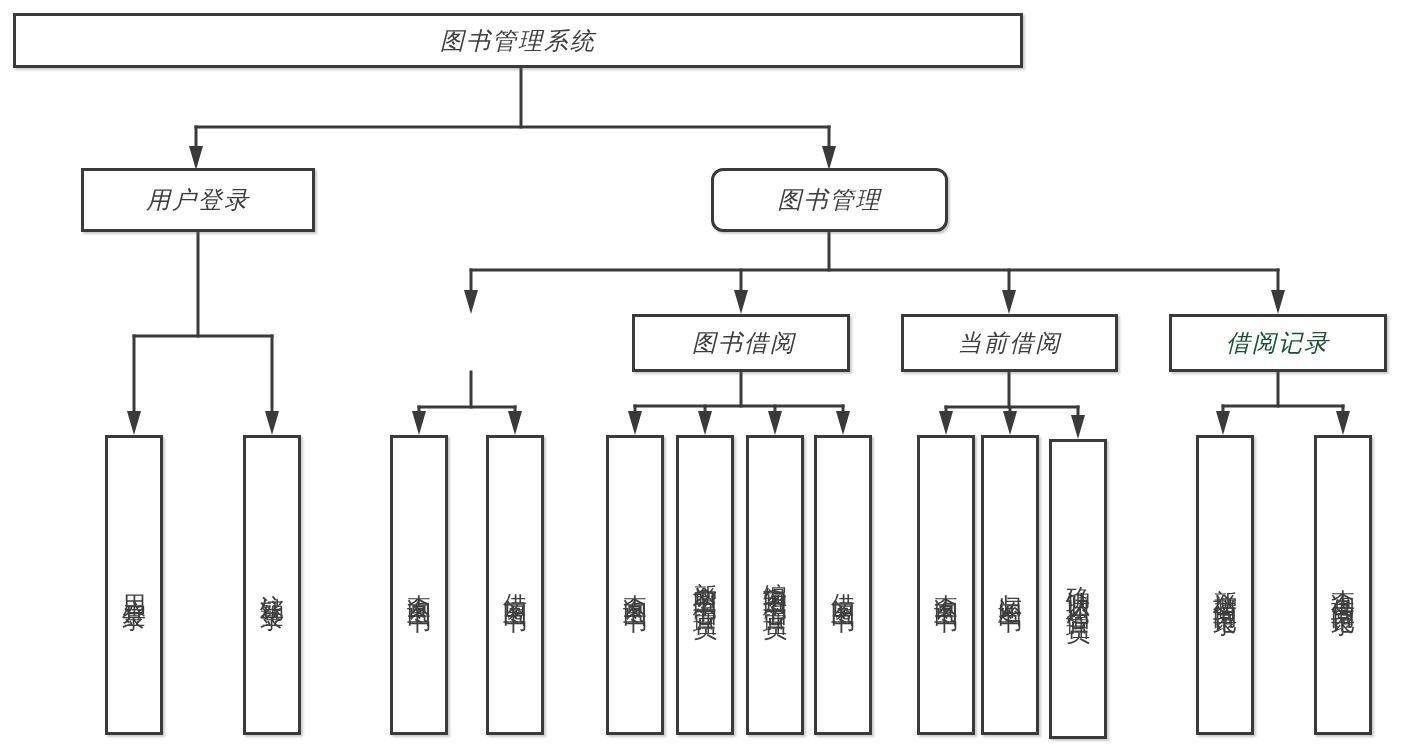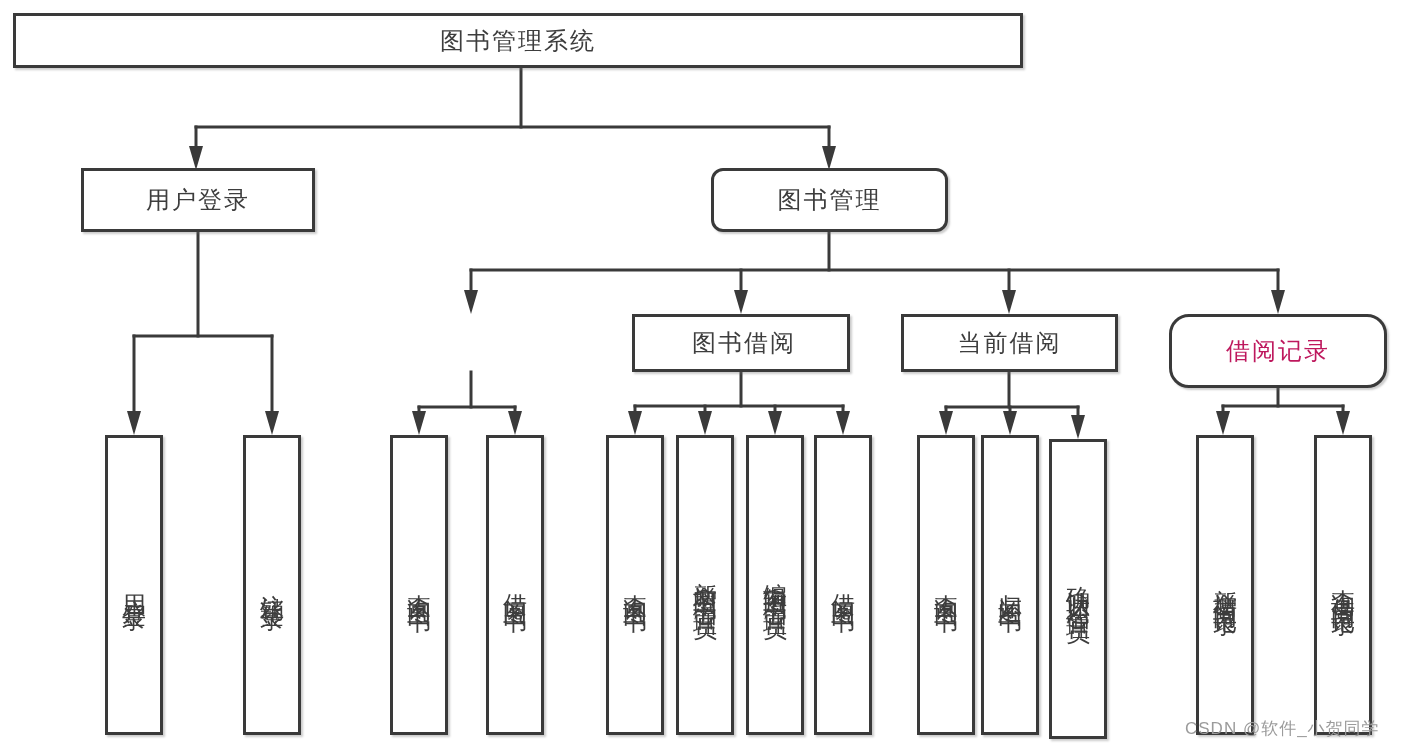--- a/index.html
+++ b/index.html
@@ -18,20 +18,21 @@
     border:3px solid #3a3a3a;
     box-shadow:2px 2px 2px rgba(110,110,110,0.35);
     display:flex;align-items:center;justify-content:center;
     color:#3d3d3d;
     z-index:2;
   }
   .h-node{
     font-size:24px;
     letter-spacing:2px;
     white-space:nowrap;
+    font-style:italic;
   }
   .leaf{
     writing-mode:vertical-rl;
     text-orientation:upright;
     font-size:24px;
     letter-spacing:5px;
     line-height:1;
   }
   .watermark{
     position:absolute;
@@ -113,35 +114,34 @@
     </g>
   </svg>
 
   <div class="node h-node" style="left: 13px; top: 13px; width: 1010px; height: 55px; border-color: rgb(58, 58, 58); color: rgb(61, 61, 61);">图书管理系统</div>
 
   <div class="node h-node" style="left: 81px; top: 168px; width: 234px; height: 64px; border-color: rgb(58, 58, 58); color: rgb(61, 61, 61);">用户登录</div>
   <div class="node h-node" style="left: 711px; top: 168px; width: 237px; height: 64px; border-color: rgb(58, 58, 58); color: rgb(61, 61, 61); border-radius: 12px;">图书管理</div>
 
   <div class="node h-node" style="left: 632px; top: 314px; width: 218px; height: 58px; border-color: rgb(58, 58, 58); color: rgb(61, 61, 61); padding-left: 6px;">图书借阅</div>
   <div class="node h-node" style="left: 901px; top: 314px; width: 217px; height: 58px; border-color: rgb(58, 58, 58); color: rgb(61, 61, 61);">当前借阅</div>
-  <div class="node h-node" style="left: 1169px; top: 314px; width: 218px; height: 74px; border-color: rgb(58, 58, 58); color: #be185d; border-radius: 20px;">借阅记录</div>
+  <div class="node h-node" style="left: 1169px; top: 314px; width: 218px; height: 58px; border-color: rgb(58, 58, 58); color: #14532d;">借阅记录</div>
 
   <div class="node leaf" style="left: 105px; top: 435px; width: 58px; height: 300px; border-color: rgb(58, 58, 58); color: rgb(61, 61, 61);">用户登录</div>
   <div class="node leaf" style="left: 243px; top: 435px; width: 58px; height: 300px; border-color: rgb(58, 58, 58); color: rgb(61, 61, 61);">注销登录</div>
 
   <div class="node leaf" style="left: 390px; top: 435px; width: 58px; height: 300px; border-color: rgb(58, 58, 58); color: rgb(61, 61, 61);">查询图书</div>
   <div class="node leaf" style="left: 486px; top: 435px; width: 58px; height: 300px; border-color: rgb(58, 58, 58); color: rgb(61, 61, 61);">借阅图书</div>
 
   <div class="node leaf" style="left: 606px; top: 435px; width: 58px; height: 300px; border-color: rgb(58, 58, 58); color: rgb(61, 61, 61);">查询图书</div>
   <div class="node leaf" style="left: 676px; top: 435px; width: 58px; height: 300px; border-color: rgb(58, 58, 58); color: rgb(61, 61, 61);">新增图书（管理员）</div>
   <div class="node leaf" style="left: 746px; top: 435px; width: 58px; height: 300px; border-color: rgb(58, 58, 58); color: rgb(61, 61, 61);">编辑图书（管理员）</div>
   <div class="node leaf" style="left: 814px; top: 435px; width: 58px; height: 300px; border-color: rgb(58, 58, 58); color: rgb(61, 61, 61);">借阅图书</div>
 
   <div class="node leaf" style="left: 917px; top: 435px; width: 58px; height: 300px; border-color: rgb(58, 58, 58); color: rgb(61, 61, 61);">查询图书</div>
   <div class="node leaf" style="left: 981px; top: 435px; width: 58px; height: 300px; border-color: rgb(58, 58, 58); color: rgb(61, 61, 61);">归还图书</div>
   <div class="node leaf" style="left: 1049px; top: 439px; width: 58px; height: 300px; border-color: rgb(58, 58, 58); color: rgb(61, 61, 61);">确认归还（管理员）</div>
 
   <div class="node leaf" style="left: 1196px; top: 435px; width: 58px; height: 300px; border-color: rgb(58, 58, 58); color: rgb(61, 61, 61);">新增借阅记录</div>
   <div class="node leaf" style="left: 1314px; top: 435px; width: 58px; height: 300px; border-color: rgb(58, 58, 58); color: rgb(61, 61, 61);">查询借阅记录</div>
 
-  <div class="watermark" style="left: 1185px; top: 717px; color: rgb(155, 155, 155);">CSDN @软件_小贺同学</div>
 
 </div>
 
 </body></html>

